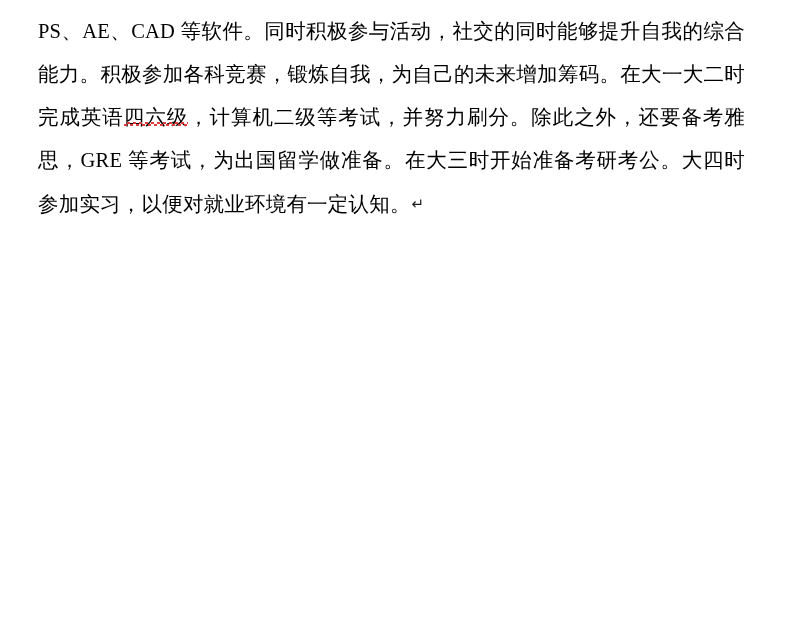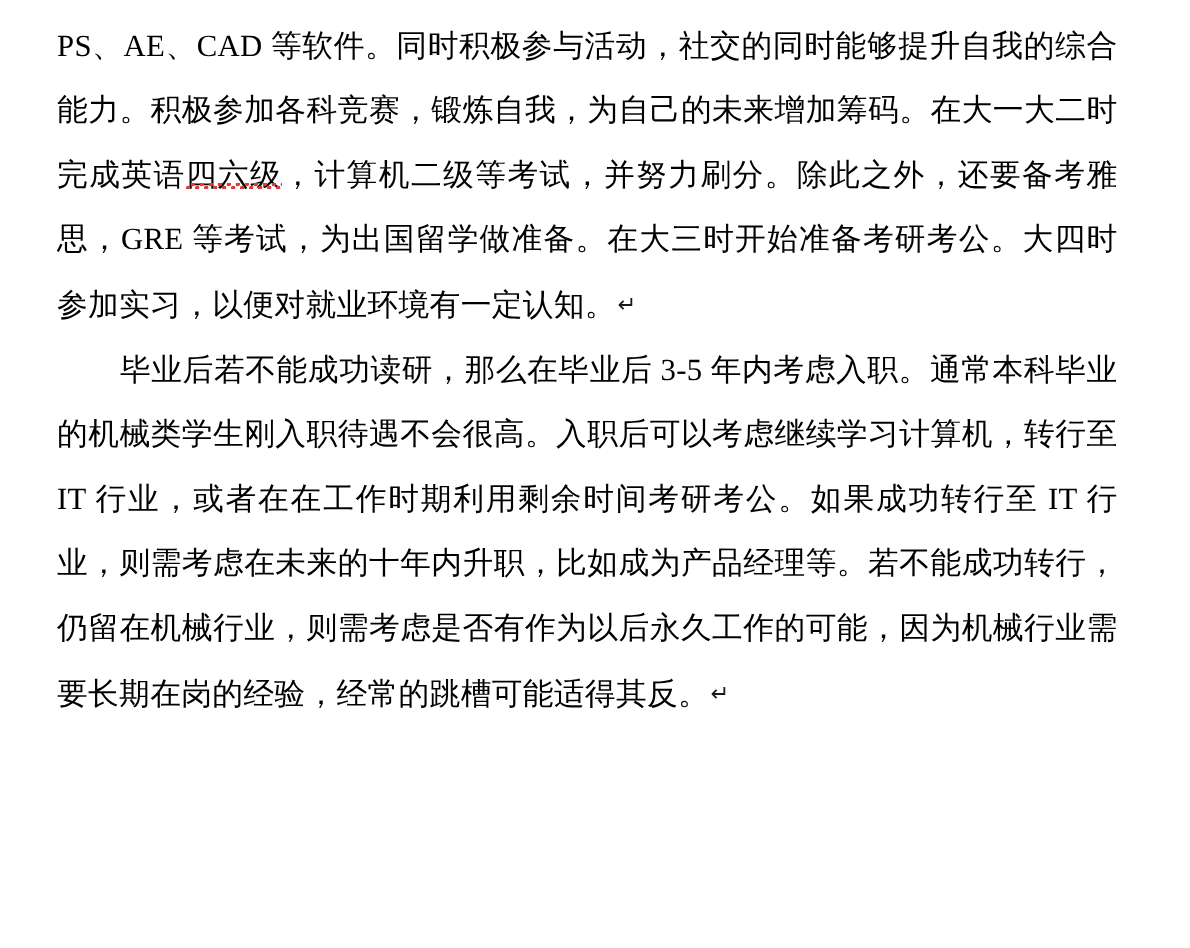--- a/index.html
+++ b/index.html
@@ -68,16 +68,15 @@
   }
 </style>
 </head>
 <body>
 
 <div class="page">
   <div class="doc-body">
 
     <p class="para"><span>PS、AE、CAD 等软件。同时积极参与活动，社交的同时能够提升自我的综合能力。积极参加各科竞赛，锻炼自我，为自己的未来增加筹码。在大一大二时完成英语</span><span class="spell">四六级</span><span>，计算机二级等考试，并努力刷分。除此之外，还要备考雅思，GRE 等考试，为出国留学做准备。在大三时开始准备考研考公。大四时参加实习，以便对就业环境有一定认知。</span><span class="pilcrow">↵</span></p>
 
-    <p class="para indent"><span>毕业后若不能成功读研，那么在毕业后 3-5 年内考虑入职。通常本科毕业的机械类学生刚入职待遇不会很高。入职后可以考虑继续学习计算机，转行至 IT 行业，或者在在工作时期利用剩余时间考研考公。如果成功转行至 IT 行业，则需考虑在未来的十年内升职，比如成为产品经理等。若不能成功转行，仍留在机械行业，则需考虑是否有作为以后永久工作的可能，因为机械行业需要长期在岗的经验，经常的跳槽可能适得其反。</span><span class="pilcrow">↵</span></p>
 
   </div>
 </div>
 
 </body></html>

